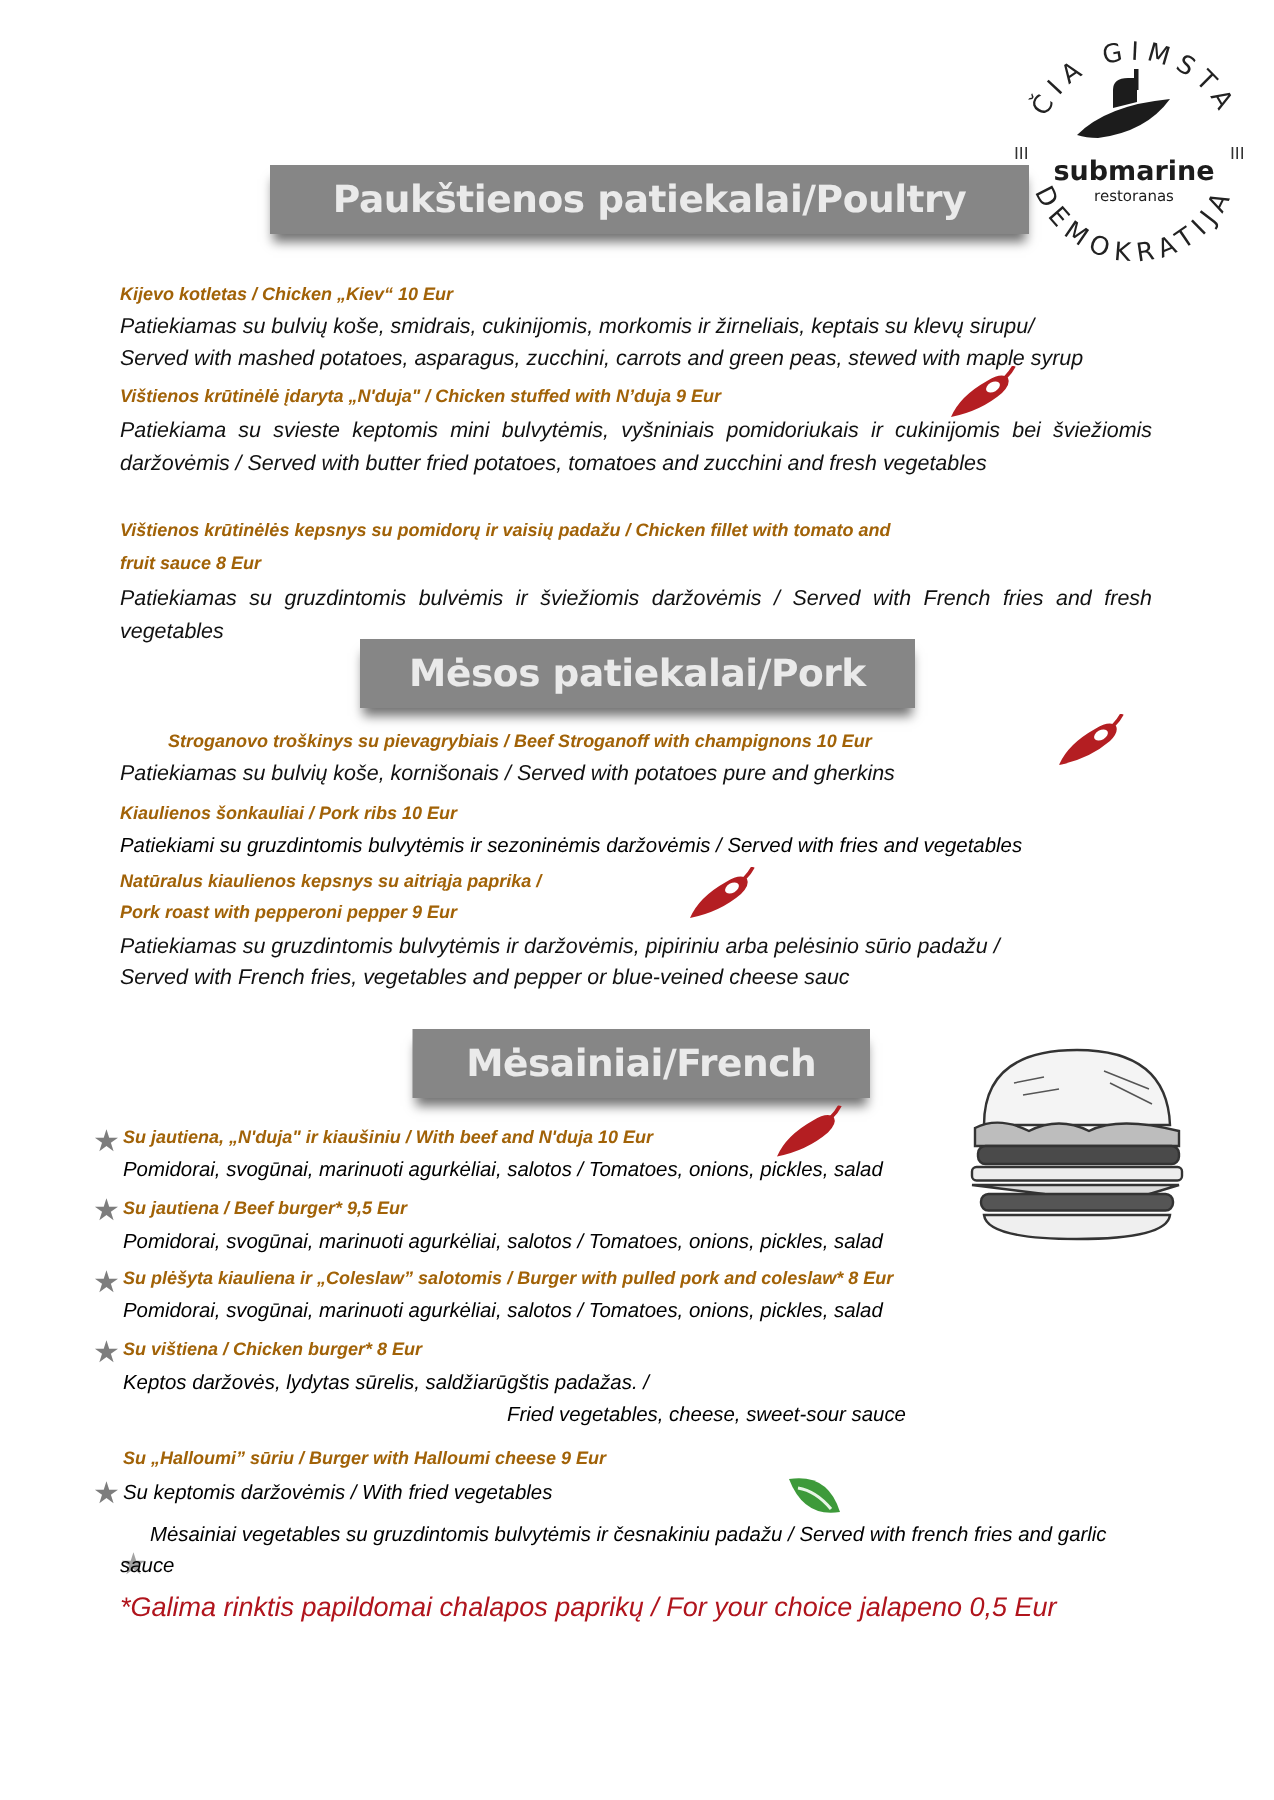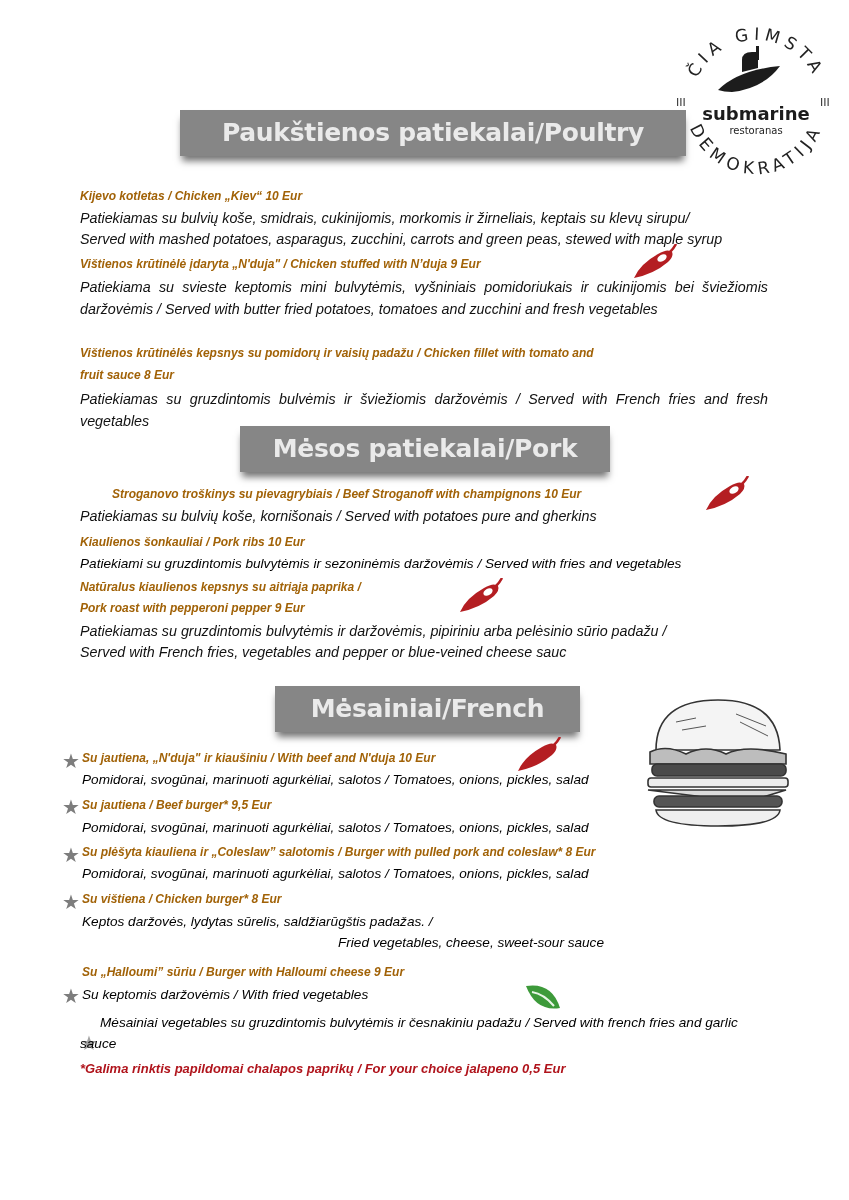--- a/index.html
+++ b/index.html
@@ -18,21 +18,21 @@
   .sec-poultry { left: 180px; top: 110px; width: 506px; height: 46px; line-height: 46px; font-size: 25px; }
   .sec-meat { left: 240px; top: 426px; width: 370px; height: 46px; line-height: 46px; font-size: 25px; }
   .sec-burgers { left: 275px; top: 686px; width: 305px; height: 46px; line-height: 46px; font-size: 25px; }
 
   
   .t { font-style: italic; white-space: nowrap; }
   .title { font-weight: bold; font-size: 12px; color: #a16207; }
   .desc { font-size: 14.3px; color: #111; }
   .desc-sm { font-size: 13.6px; color: #000000; }
   .just { white-space: normal; text-align: justify; text-align-last: left; }
-  .note { font-weight: bold; font-size: 13px; color: #b0141c; }
+  .note { font-weight: normal; font-size: 18px; color: #b0141c; }
 
   .star { font-size: 20px; color: #7d7d7d; font-style: normal; line-height: 1; }
 
   .chili { width: 48px; height: 38px; }
   .leaf { width: 42px; height: 34px; }
   .burger { left: 636px; top: 692px; width: 160px; height: 140px; }
 </style>
 </head>
 <body>
 

